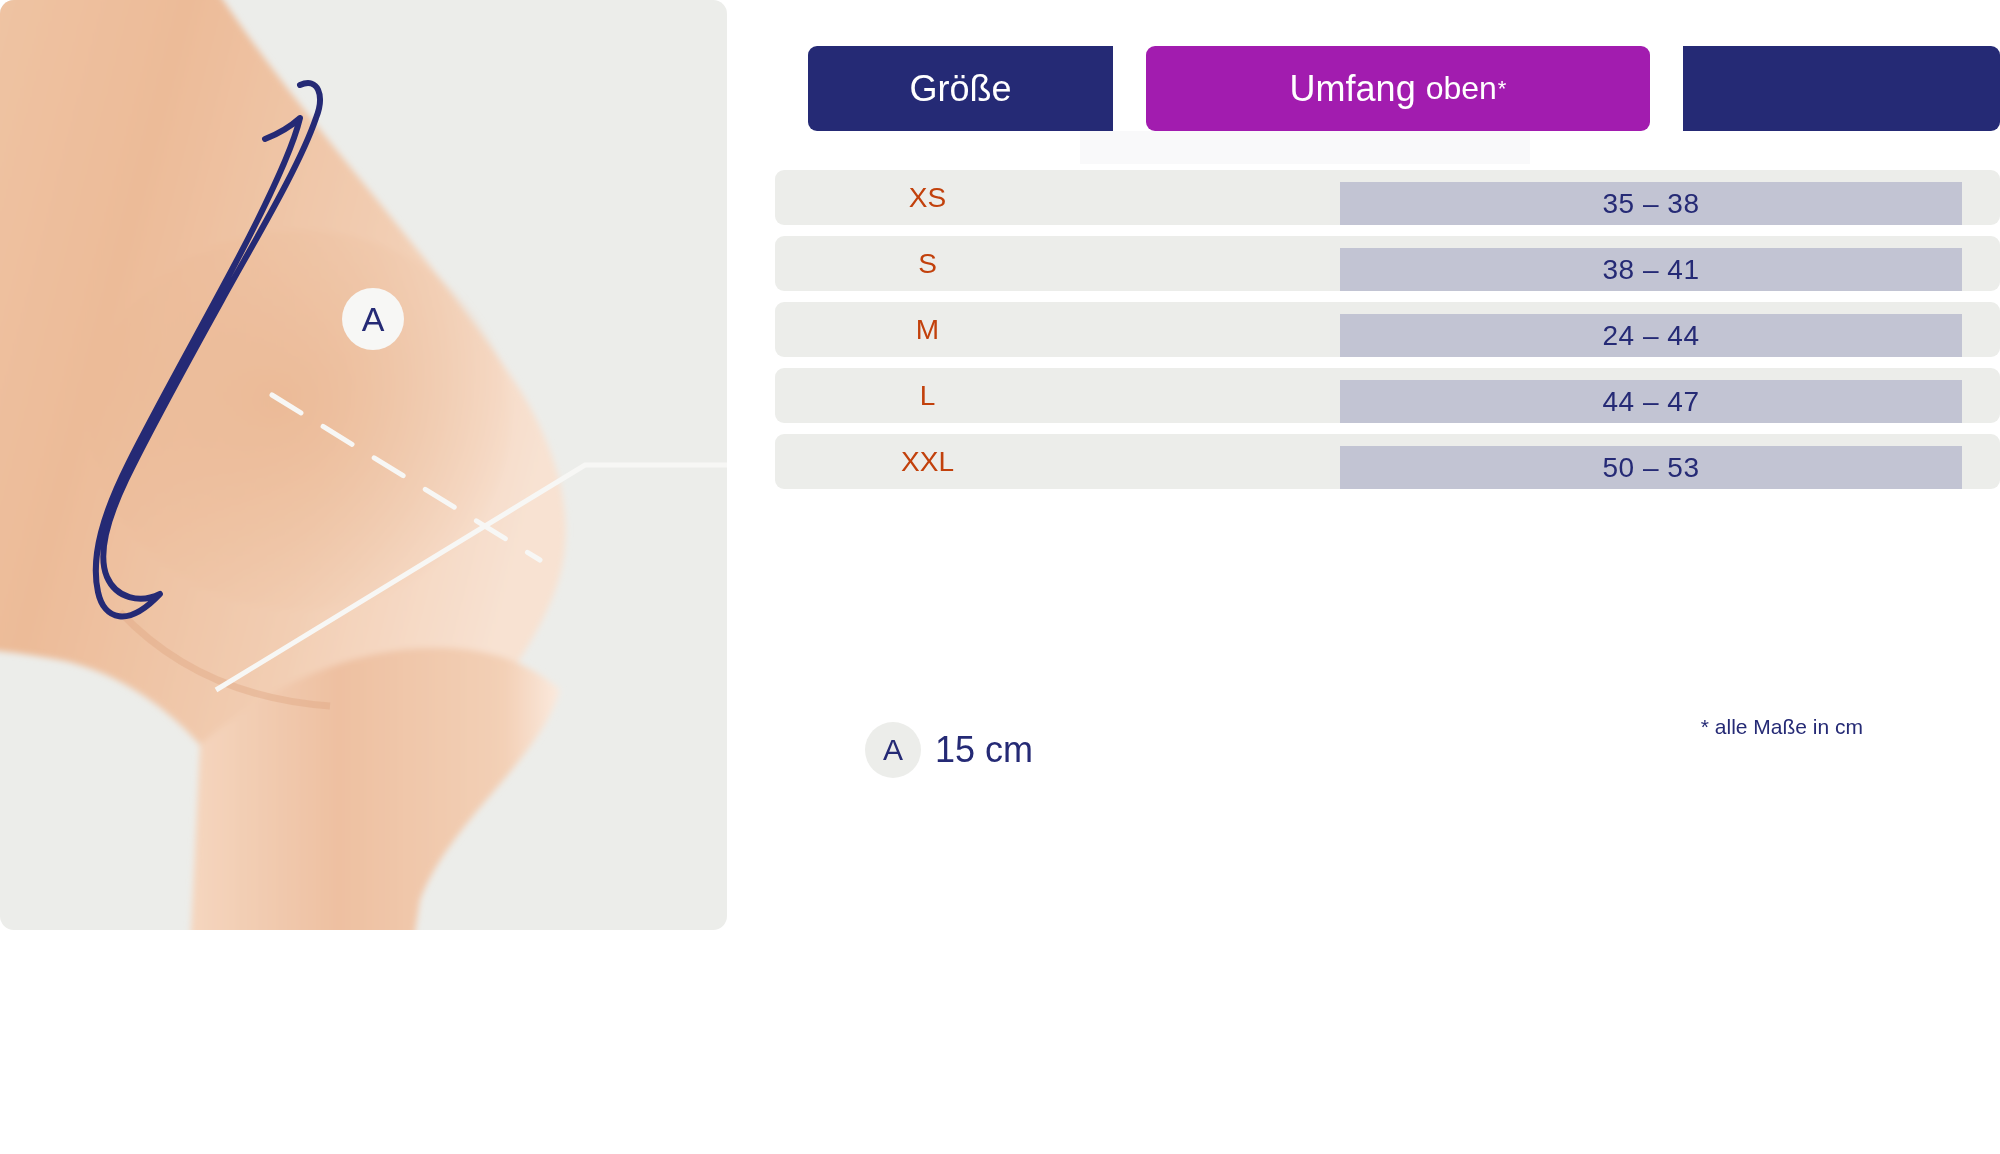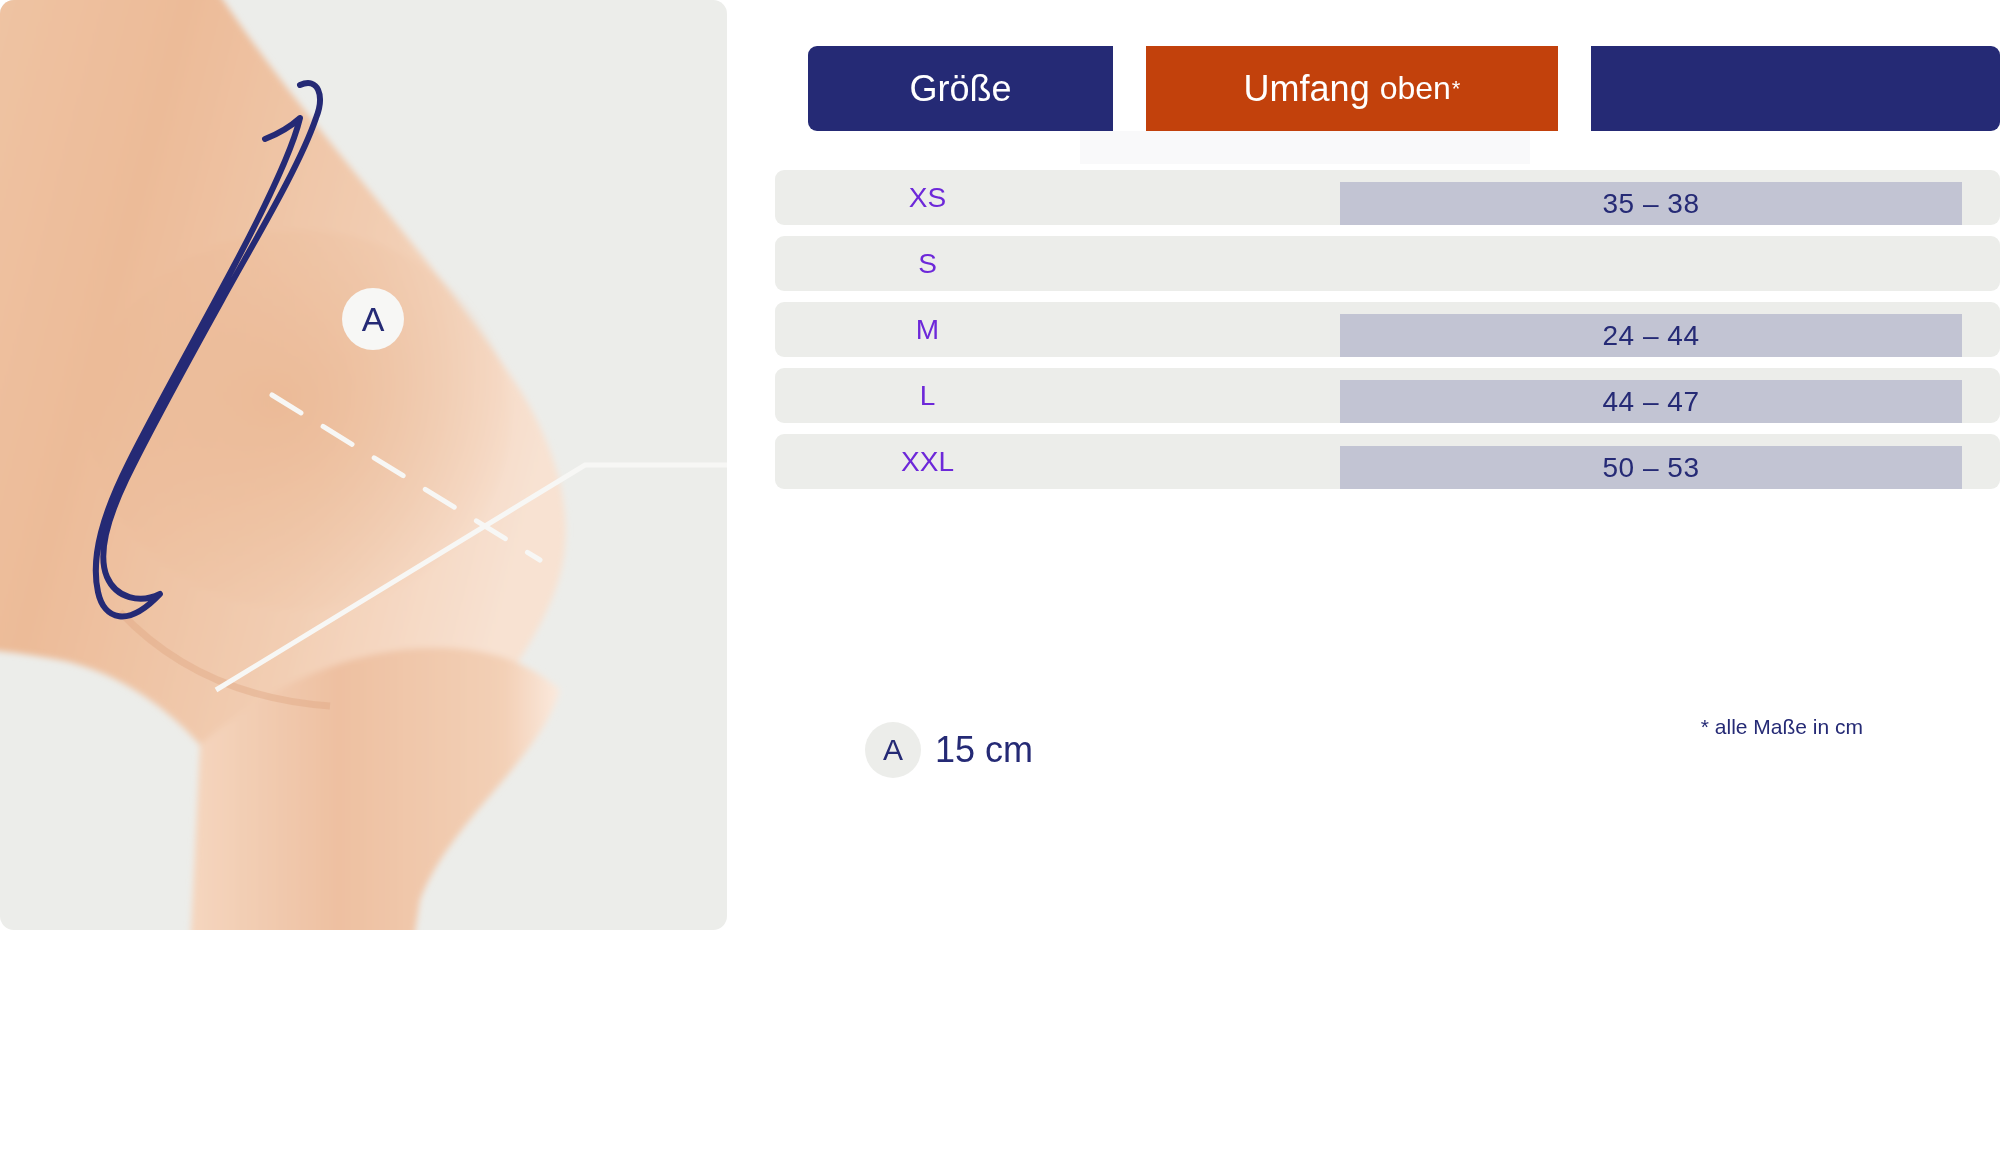--- a/index.html
+++ b/index.html
@@ -55,25 +55,26 @@
     margin-left: 33px;
   }
   .th-size {
     width: 305px;
     background: #252a75;
     border-radius: 9px 0 0 9px;
     justify-content: center;
     font-size: 36px;
   }
   .th-umfang {
-    width: 412px;
-    background: #c2410c;
+    width: 504px;
+    background: #a21caf;
     justify-content: center;
     font-size: 36px;
     white-space: nowrap;
+    border-radius: 9px;
   }
   .th-umfang .sub {
     font-size: 32px;
     margin-left: 10px;
   }
   .th-umfang .star {
     font-size: 22px;
     vertical-align: super;
     margin-left: 1px;
   }
@@ -99,21 +100,21 @@
     display: flex;
     height: 55px;
     margin-bottom: 11px;
     background: #ecedea;
     border-radius: 9px;
     align-items: stretch;
   }
   .cell-size {
     width: 305px;
     display: flex; align-items: center; justify-content: center;
-    color: #6d28d9;
+    color: #c2410c;
     font-size: 28px;
   }
   .cell-spacer { width: 260px; }
   .cell-value {
     width: 622px;
     background: #c2c4d3;
     display: flex; align-items: center; justify-content: center;
     color: #252a75;
     font-size: 28px;
     letter-spacing: 0.5px;
@@ -246,20 +247,21 @@
       <div class="row">
         <div class="cell-size">XS</div>
         <div class="cell-spacer"></div>
         <div class="cell-value">35 – 38</div>
         <div class="cell-tail"></div>
       </div>
 
       <div class="row">
         <div class="cell-size">S</div>
         <div class="cell-spacer"></div>
+        <div class="cell-value">38 – 41</div>
         <div class="cell-tail"></div>
       </div>
 
       <div class="row">
         <div class="cell-size">M</div>
         <div class="cell-spacer"></div>
         <div class="cell-value">24 – 44</div>
         <div class="cell-tail"></div>
       </div>
 

